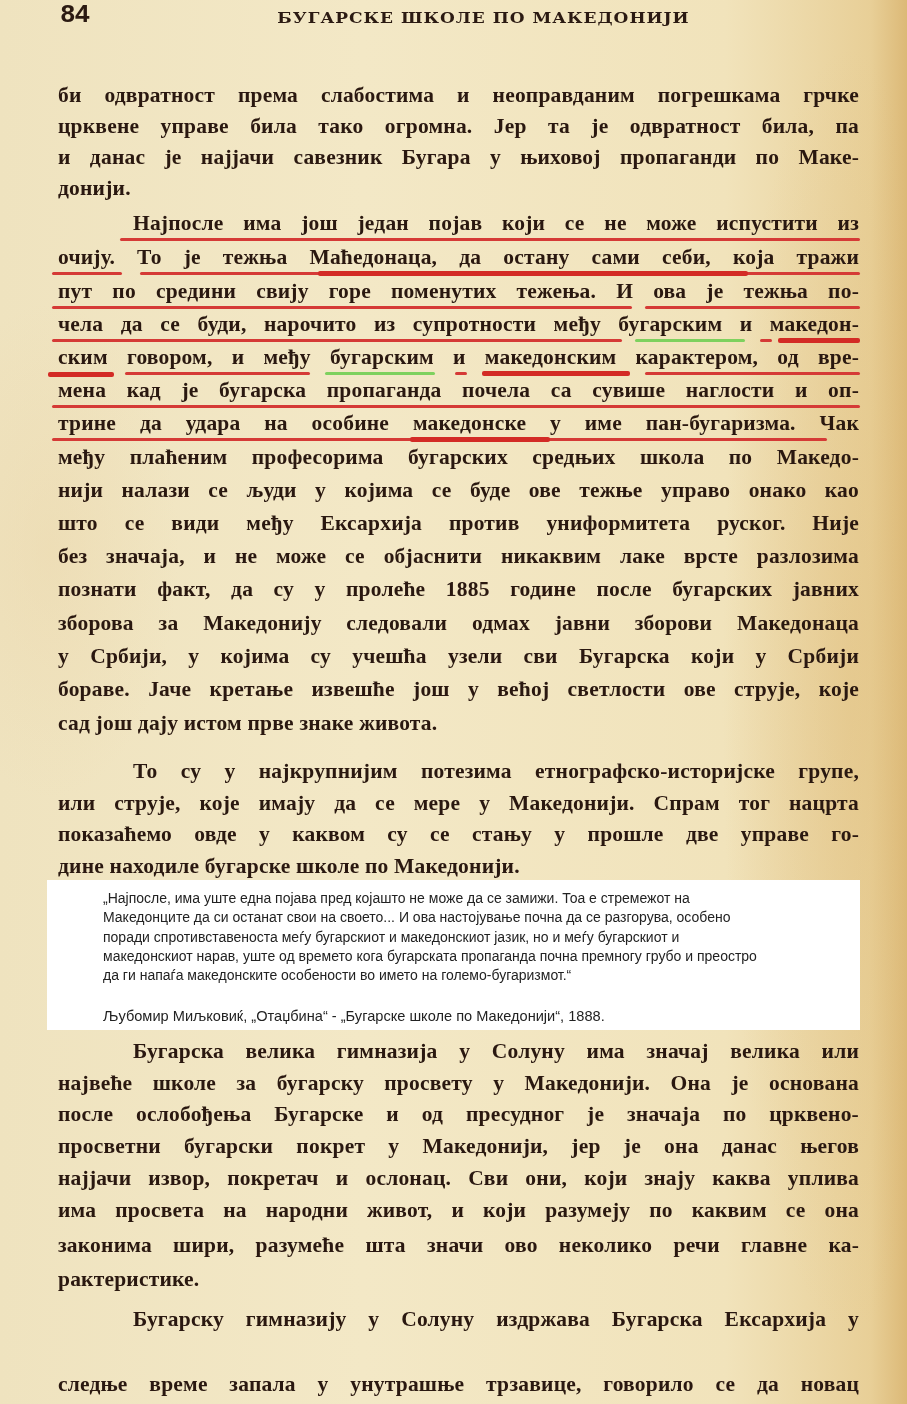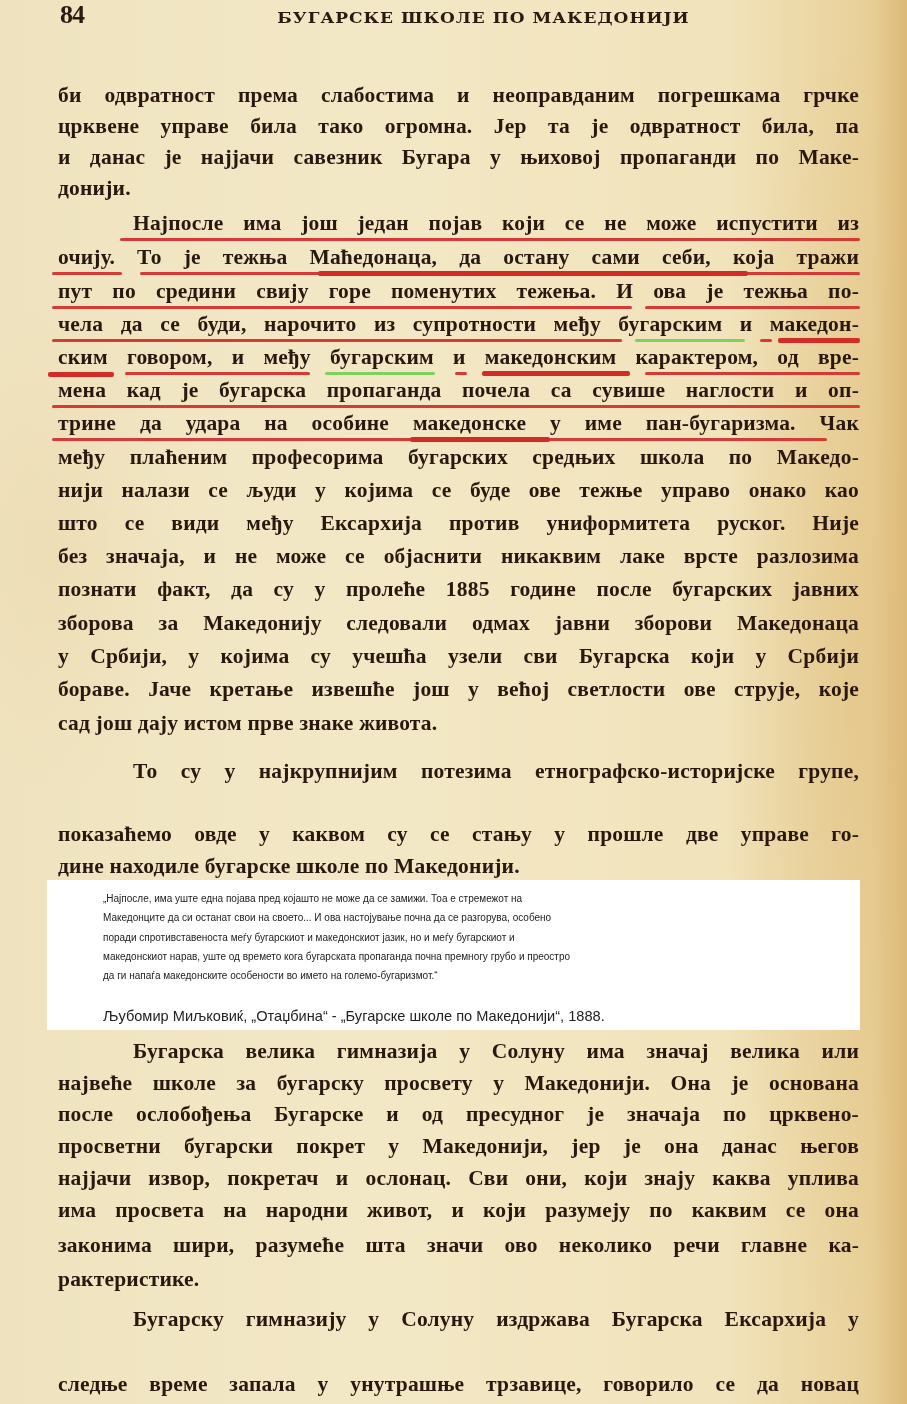--- a/index.html
+++ b/index.html
@@ -5,21 +5,21 @@
   html, body { margin:0; padding:0; }
   body {
     width:907px; height:1404px; overflow:hidden; position:relative;
     background: linear-gradient(90deg, #efe3bf 0%, #f3e8c6 40%, #f1e3bb 80%, #e8cf97 96%, #dcb977 100%);
     font-family: "DejaVu Serif", serif;
   }
   .page { position:absolute; inset:0; }
   .stain { position:absolute; border-radius:50%; pointer-events:none; }
   .header-num {
     position:absolute; left:60px; top:0px; font-size:26px; font-weight:bold; color:#2b1a12;
-    font-family:Liberation Serif, serif; letter-spacing:-1px;
+    font-family:Liberation Mono, monospace; letter-spacing:-1px;
   }
   .header-title {
     position:absolute; left:0; right:0; top:8px; text-align:center; font-size:17px; font-weight:bold;
     color:#2b1a12; letter-spacing:1px; padding-left:60px;
     font-family:"DejaVu Serif", serif; transform:scaleY(0.85);
   }
   .line {
     position:absolute; left:58px; width:801px; height:30px;
     font-family:"Liberation Serif", serif; font-weight:bold; font-size:21.5px;
     color:#2a1810; white-space:nowrap; text-align:justify; text-align-last:justify;
@@ -30,21 +30,21 @@
   .ul { position:absolute; height:3px; border-radius:2px; }
   .ul.red { background:#d53a36; }
   .ul.redthick { background:#d32b25; height:5px; }
   .ul.green { background:#7ed15e; height:3px; }
   .overlay {
     position:absolute; left:47px; top:880px; width:813px; height:150px;
     background:#ffffff;
   }
   .overlay .q {
     position:absolute; left:56px; top:9px; width:750px;
-    font-family:"Liberation Sans", sans-serif; font-size:10px; line-height:19.3px; color:#222222;
+    font-family:"Liberation Sans", sans-serif; font-size:14px; line-height:19.3px; color:#222222;
   }
   .overlay .cite {
     position:absolute; left:56px; top:128px;
     font-family:"Liberation Sans", sans-serif; font-size:14.6px; color:#222222;
   }
 </style>
 </head>
 <body>
 
 <div class="page">
@@ -93,20 +93,21 @@
     <div class="ul green" style="left:325px;top:372px;width:110px;"></div>
     <div class="ul red" style="left:455px;top:372px;width:12px;"></div>
     <div class="ul redthick" style="left:482px;top:371px;width:148px;"></div>
     <div class="ul red" style="left:645px;top:372px;width:215px;"></div>
     <div class="ul red" style="left:52px;top:405px;width:808px;"></div>
     <div class="ul red" style="left:52px;top:438px;width:775px;"></div>
     <div class="ul redthick" style="left:410px;top:437px;width:140px;"></div>
   </div>
 
   <div class="line indent" style="top:756px">То су у најкрупнијим потезима етнографско-историјске групе,</div>
+  <div class="line" style="top:788px">или струје, које имају да се мере у Македонији. Спрам тог нацрта</div>
   <div class="line" style="top:819px">показаћемо овде у каквом су се стању у прошле две управе го-</div>
   <div class="line last" style="top:851px">дине находиле бугарске школе по Македонији.</div>
 
   <div class="overlay">
     <div class="q">
       <div>„Најпосле, има уште една појава пред којашто не може да се замижи. Тоа е стремежот на</div>
       <div>Македонците да си останат свои на своето... И ова настојување почна да се разгорува, особено</div>
       <div>поради спротивставеноста меѓу бугарскиот и македонскиот јазик, но и меѓу бугарскиот и</div>
       <div>македонскиот нарав, уште од времето кога бугарската пропаганда почна премногу грубо и преостро</div>
       <div>да ги напаѓа македонските особености во името на големо-бугаризмот.“</div>

